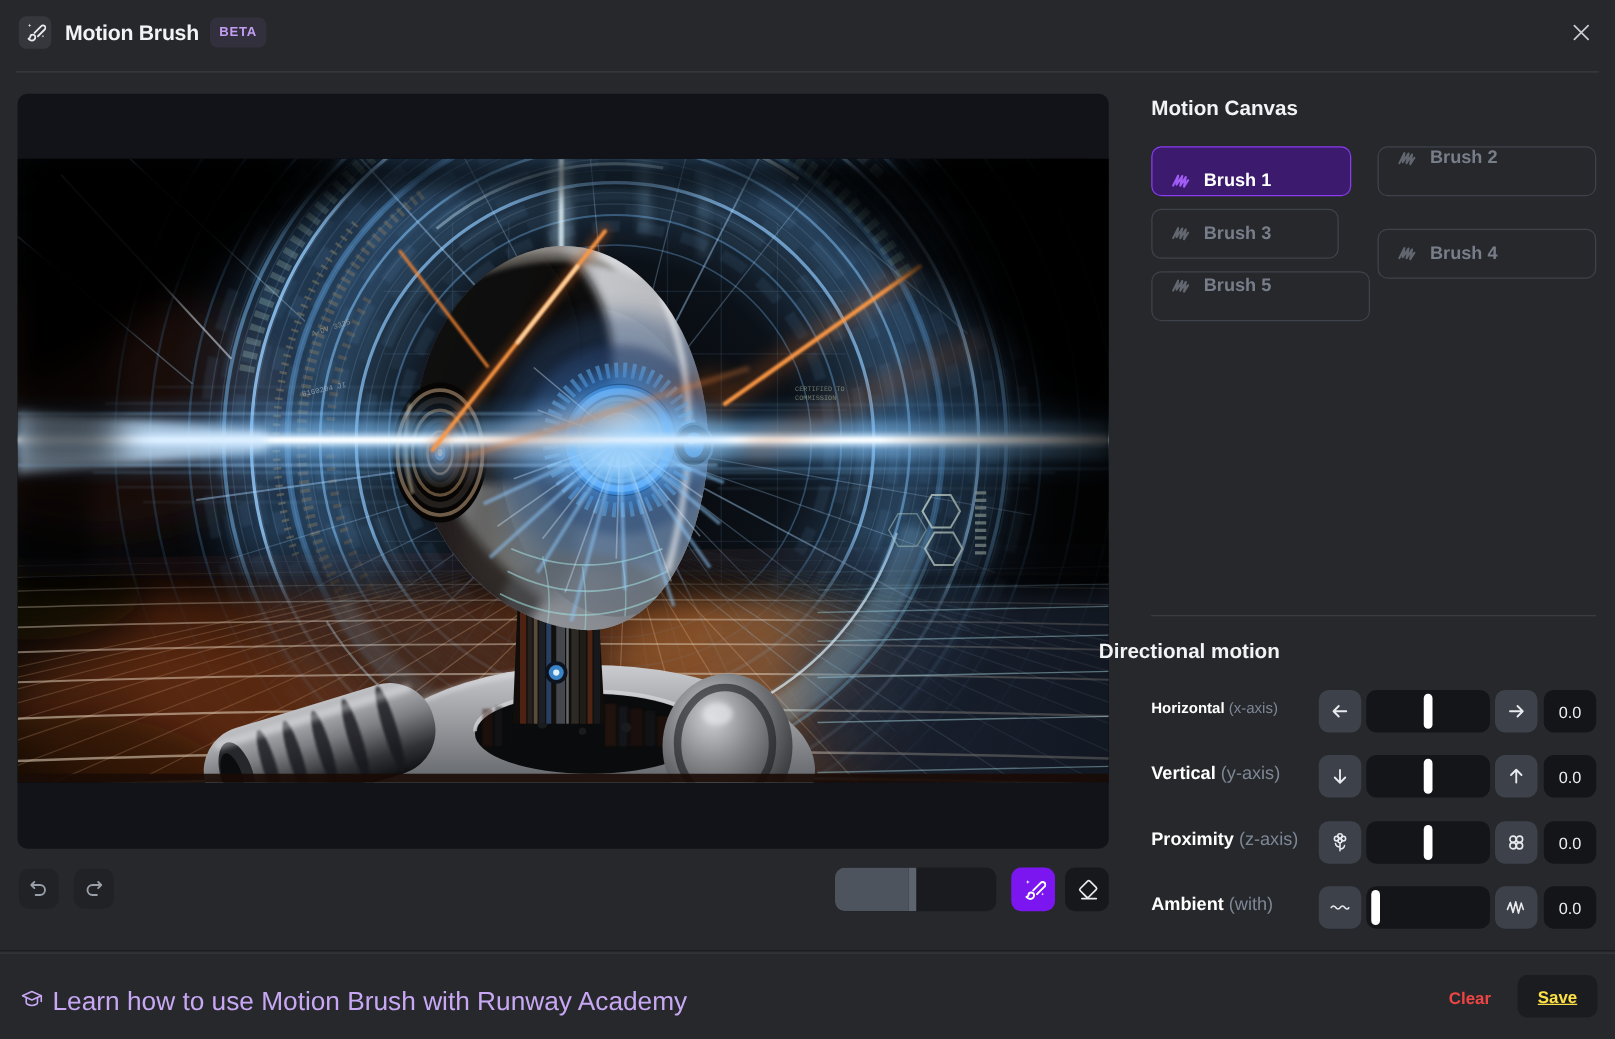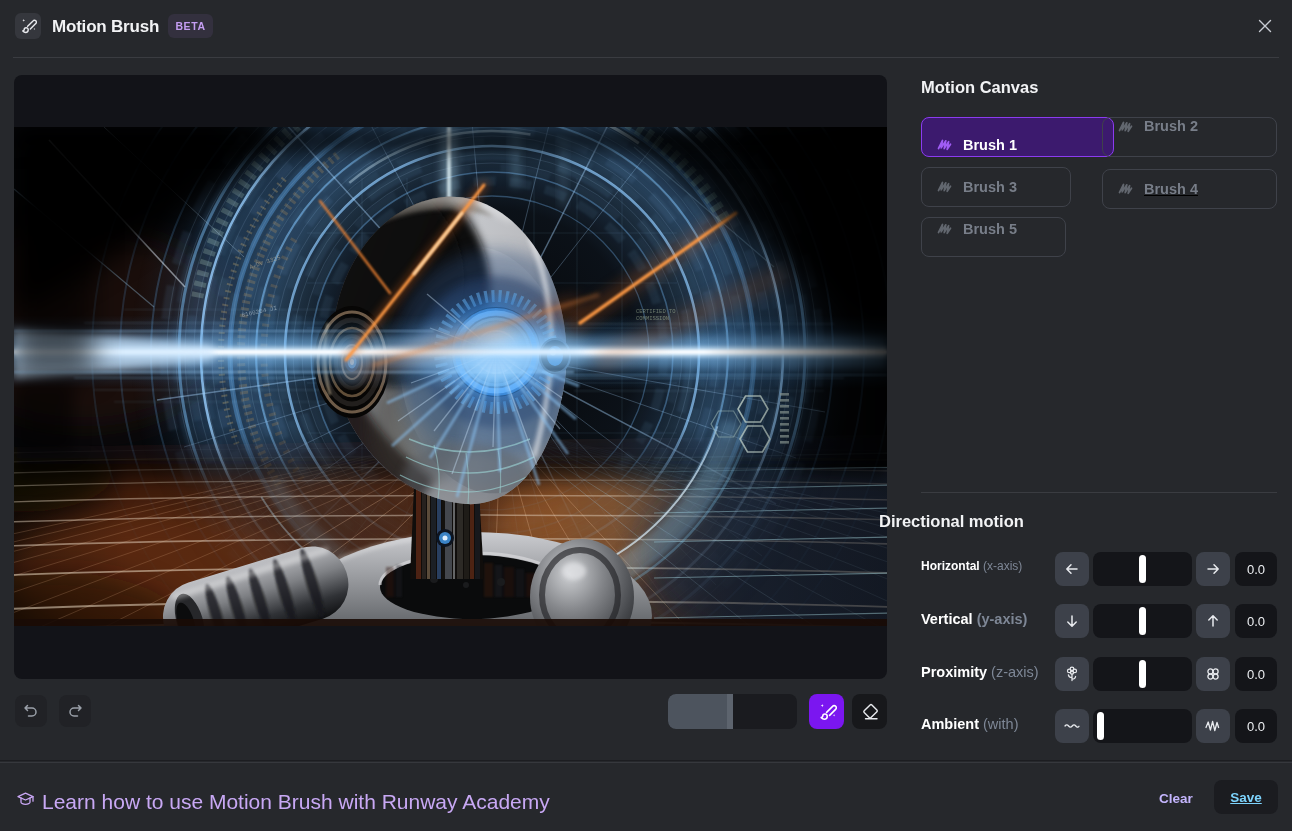--- a/index.html
+++ b/index.html
@@ -508,41 +508,41 @@
     <svg width="20" height="20" viewBox="0 0 20 20">
       <g fill="none" stroke="#e8eaee" stroke-width="1.4" stroke-linejoin="round">
         <path d="M11.9 2.9l5 5a1.3 1.3 0 0 1 0 1.8l-5.9 5.9a1.3 1.3 0 0 1-1.8 0l-5-5a1.3 1.3 0 0 1 0-1.8l5.9-5.9a1.3 1.3 0 0 1 1.8 0z"></path>
         <path d="M5.5 16.8h11.5" stroke-linecap="round"></path>
       </g>
     </svg>
   </div>
 
 <div class="abs" style="left:921px;top:78px;font-size:16.5px;font-weight:bold;color:#f2f3f5;">Motion Canvas</div>
 <div class="abs" style="left:921px;top:117px;">
-    <div style="width:193px;height:40px;border-radius:8px;background:#3c1a6e;border:1px solid #8b3bf0;color:#fff;display:flex;align-items:center;padding:16px 0 0 13px;box-sizing:border-box;font-size:14.5px;font-weight:bold;"><svg width="18" height="18" viewBox="0 0 18 18" style="margin-right:10px">
+    <div style="width:160px;height:40px;border-radius:8px;background:#3c1a6e;border:1px solid #8b3bf0;color:#fff;display:flex;align-items:center;padding:16px 0 0 13px;box-sizing:border-box;font-size:14.5px;font-weight:bold;"><svg width="18" height="18" viewBox="0 0 18 18" style="margin-right:10px">
         <path d="M3.5 12.5 L7.5 4.5 L6.2 11.8 L10.8 4.8 L9.2 12.6 L13.6 5.6 L12.2 13.4 L15.5 8.2" fill="none" stroke="#a05cf5" stroke-width="1.7" stroke-linecap="round" stroke-linejoin="round"></path>
       </svg>Brush 1</div>
   </div>
 <div class="abs" style="left:1102px;top:117px;">
     <div style="width:175px;height:40px;border-radius:8px;background:transparent;border:1px solid #3f424a;color:#787e89;display:flex;align-items:flex-start;padding:0 0 0 13px;box-sizing:border-box;font-size:14.5px;font-weight:bold;"><svg width="18" height="18" viewBox="0 0 18 18" style="margin-right:10px">
         <path d="M3.5 12.5 L7.5 4.5 L6.2 11.8 L10.8 4.8 L9.2 12.6 L13.6 5.6 L12.2 13.4 L15.5 8.2" fill="none" stroke="#62676f" stroke-width="1.7" stroke-linecap="round" stroke-linejoin="round"></path>
       </svg>Brush 2</div>
   </div>
 <div class="abs" style="left:921px;top:167px;">
     <div style="width:150px;height:40px;border-radius:8px;background:transparent;border:1px solid #3f424a;color:#787e89;display:flex;align-items:center;padding:0 0 0 13px;box-sizing:border-box;font-size:14.5px;font-weight:bold;"><svg width="18" height="18" viewBox="0 0 18 18" style="margin-right:10px">
         <path d="M3.5 12.5 L7.5 4.5 L6.2 11.8 L10.8 4.8 L9.2 12.6 L13.6 5.6 L12.2 13.4 L15.5 8.2" fill="none" stroke="#62676f" stroke-width="1.7" stroke-linecap="round" stroke-linejoin="round"></path>
       </svg>Brush 3</div>
   </div>
-<div class="abs" style="left:1102px;top:169px;text-decoration:underline;">
+<div class="abs" style="left:1102px;top:183px;">
     <div style="width:175px;height:40px;border-radius:8px;background:transparent;border:1px solid #3f424a;color:#787e89;display:flex;align-items:center;padding:0 0 0 13px;box-sizing:border-box;font-size:14.5px;font-weight:bold;"><svg width="18" height="18" viewBox="0 0 18 18" style="margin-right:10px">
         <path d="M3.5 12.5 L7.5 4.5 L6.2 11.8 L10.8 4.8 L9.2 12.6 L13.6 5.6 L12.2 13.4 L15.5 8.2" fill="none" stroke="#62676f" stroke-width="1.7" stroke-linecap="round" stroke-linejoin="round"></path>
       </svg>Brush 4</div>
   </div>
 <div class="abs" style="left:921px;top:217px;">
-    <div style="width:145px;height:40px;border-radius:8px;background:transparent;border:1px solid #3f424a;color:#787e89;display:flex;align-items:center;padding:0 0 16px 13px;box-sizing:border-box;font-size:14.5px;font-weight:bold;"><svg width="18" height="18" viewBox="0 0 18 18" style="margin-right:10px">
+    <div style="width:175px;height:40px;border-radius:8px;background:transparent;border:1px solid #3f424a;color:#787e89;display:flex;align-items:center;padding:0 0 16px 13px;box-sizing:border-box;font-size:14.5px;font-weight:bold;"><svg width="18" height="18" viewBox="0 0 18 18" style="margin-right:10px">
         <path d="M3.5 12.5 L7.5 4.5 L6.2 11.8 L10.8 4.8 L9.2 12.6 L13.6 5.6 L12.2 13.4 L15.5 8.2" fill="none" stroke="#62676f" stroke-width="1.7" stroke-linecap="round" stroke-linejoin="round"></path>
       </svg>Brush 5</div>
   </div>
 
 <div class="abs" style="left:921px;top:492px;width:356px;height:1px;background:#3a3c41;"></div>
 <div class="abs" style="left:879px;top:512px;font-size:16.5px;font-weight:bold;color:#f2f3f5;">Directional motion</div>
 <div style="position:absolute;left:921px;top:552px;width:356px;height:34px;">
 <div style="position:absolute;left:0;top:7px;font-size:12px;color:#fff;font-weight:bold;">Horizontal <span style="color:#7e8796;font-weight:normal;">(x-axis)</span></div>
 <div style="position:absolute;left:134px;top:0;width:34px;height:34px;border-radius:8px;background:#3d414a;display:flex;align-items:center;justify-content:center;">
       <svg width="16" height="16" viewBox="0 0 16 16">
@@ -552,21 +552,21 @@
 <div style="position:absolute;left:172px;top:0;width:99px;height:34px;border-radius:8px;background:#141519;"></div>
 <div style="position:absolute;left:218px;top:3px;width:7px;height:28px;border-radius:3.5px;background:#fff;"></div>
 <div style="position:absolute;left:275px;top:0;width:34px;height:34px;border-radius:8px;background:#3d414a;display:flex;align-items:center;justify-content:center;">
       <svg width="16" height="16" viewBox="0 0 16 16">
         <path d="M3 8h9.5M9 3.8L13.2 8 9 12.2" fill="none" stroke="#e8eaee" stroke-width="1.5" stroke-linecap="round" stroke-linejoin="round"></path>
       </svg>
     </div>
 <div style="position:absolute;left:314px;top:0;width:42px;height:34px;border-radius:8px;background:#141519;display:flex;align-items:center;justify-content:center;font-size:13px;color:#eceef1;">0.0</div>
 </div>
 <div style="position:absolute;left:921px;top:604px;width:356px;height:34px;">
-<div style="position:absolute;left:0;top:7px;font-size:14.5px;color:#fff;font-weight:bold;">Vertical <span style="color:#7e8796;font-weight:bold;margin-top:17px;">(y-axis)</span></div>
+<div style="position:absolute;left:0;top:7px;font-size:14.5px;color:#fff;font-weight:bold;">Vertical <span style="color:#7e8796;font-weight:normal;margin-top:17px;">(y-axis)</span></div>
 <div style="position:absolute;left:134px;top:0;width:34px;height:34px;border-radius:8px;background:#3d414a;display:flex;align-items:center;justify-content:center;">
       <svg width="16" height="16" viewBox="0 0 16 16">
         <path d="M8 3v9.5M3.8 9L8 13.2 12.2 9" fill="none" stroke="#e8eaee" stroke-width="1.5" stroke-linecap="round" stroke-linejoin="round"></path>
       </svg>
     </div>
 <div style="position:absolute;left:172px;top:0;width:99px;height:34px;border-radius:8px;background:#141519;"></div>
 <div style="position:absolute;left:218px;top:3px;width:7px;height:28px;border-radius:3.5px;background:#fff;"></div>
 <div style="position:absolute;left:275px;top:0;width:34px;height:34px;border-radius:8px;background:#3d414a;display:flex;align-items:center;justify-content:center;">
       <svg width="16" height="16" viewBox="0 0 16 16">
         <path d="M8 13V3.5M3.8 7L8 2.8 12.2 7" fill="none" stroke="#e8eaee" stroke-width="1.5" stroke-linecap="round" stroke-linejoin="round"></path>
@@ -621,14 +621,14 @@
 <div class="abs" style="left:0;top:760px;width:1292px;height:1px;background:#1c1d21;"></div>
 <div class="abs" style="left:0;top:762px;width:1292px;height:1px;background:#36383d;"></div>
 <div class="abs" style="left:16px;top:790px;"><svg width="19" height="19" viewBox="0 0 19 19">
       <g fill="none" stroke="#c9a7f5" stroke-width="1.3" stroke-linejoin="round" stroke-linecap="round">
         <path d="M9.5 3.2L2 6.6l7.5 3.4L17 6.6z"></path>
         <path d="M5 8v4.2c0 1 2 2.2 4.5 2.2s4.5-1.2 4.5-2.2V8"></path>
         <path d="M17 6.6v4.6"></path>
       </g>
     </svg></div>
 <div class="abs" style="left:42px;top:790px;font-size:21px;color:#c8a8f4;">Learn how to use Motion Brush with Runway Academy</div>
-<div class="abs" style="left:1159px;top:791px;font-size:13.5px;font-weight:bold;color:#c4b5fd;text-align:right;">Clear</div>
-<div class="abs" style="left:1214px;top:780px;width:64px;height:34px;border-radius:8px;background:#1b1c20;display:flex;align-items:center;justify-content:center;font-size:13.5px;font-weight:bold;color:#7dd3fc;text-decoration:underline;">Save</div>
+<div class="abs" style="left:1159px;top:791px;font-size:13.5px;font-weight:bold;color:#ef4444;text-align:right;">Clear</div>
+<div class="abs" style="left:1214px;top:780px;width:64px;height:34px;border-radius:8px;background:#1b1c20;display:flex;align-items:center;justify-content:center;font-size:13.5px;font-weight:bold;color:#fde047;text-decoration:underline;">Save</div>
 
 </body></html>

